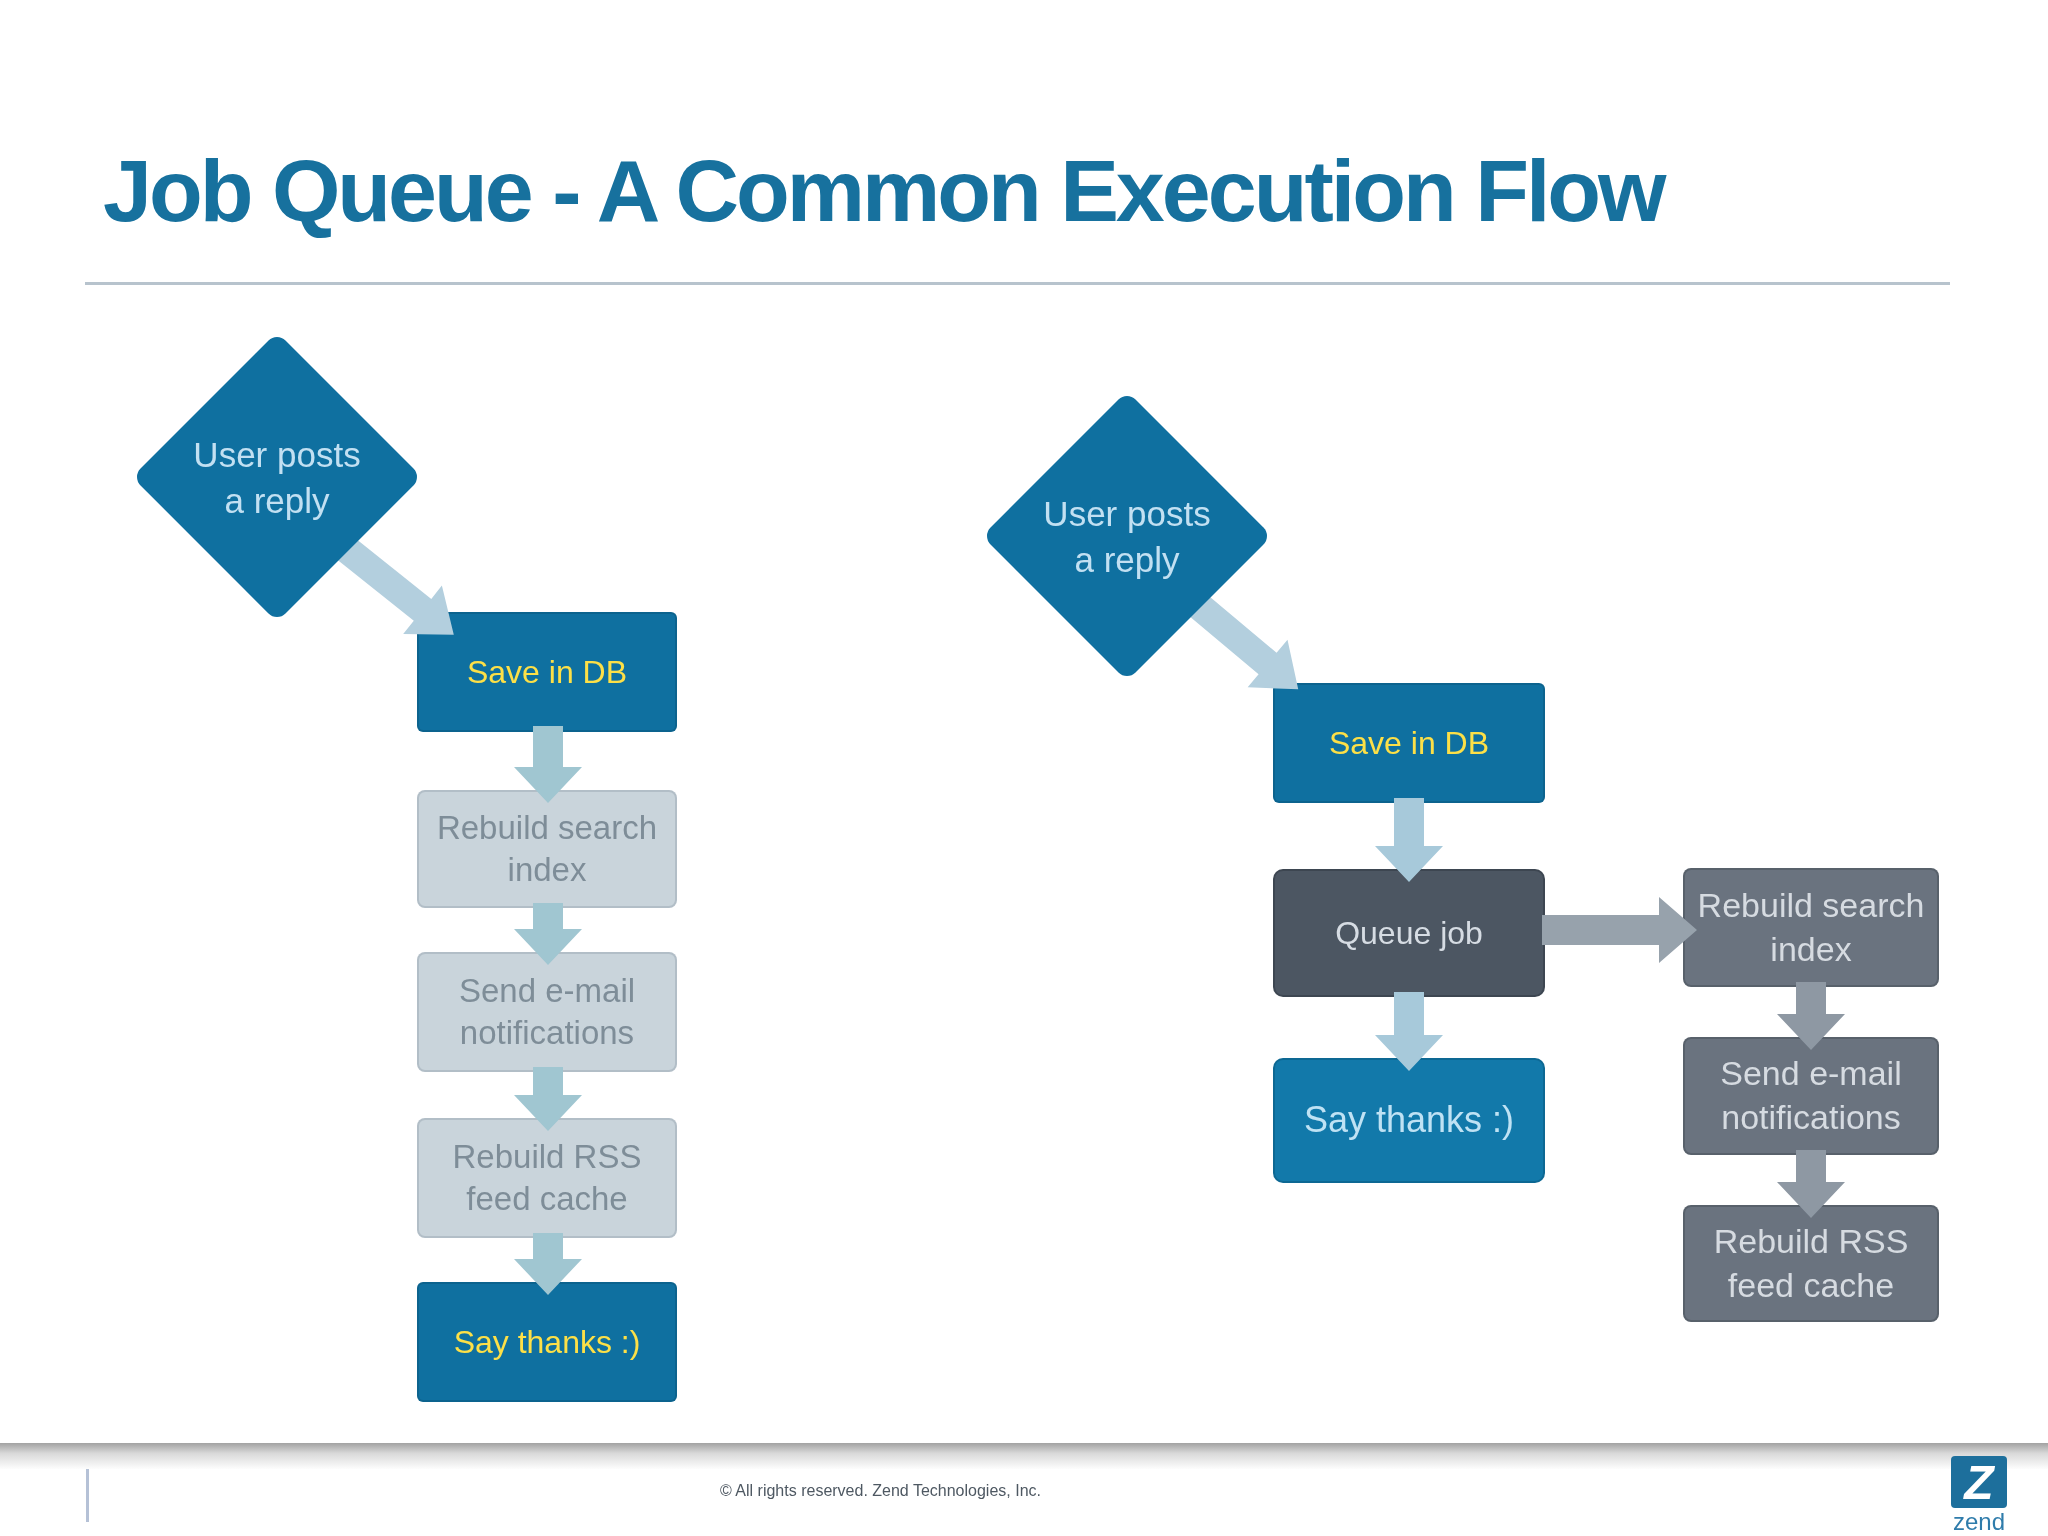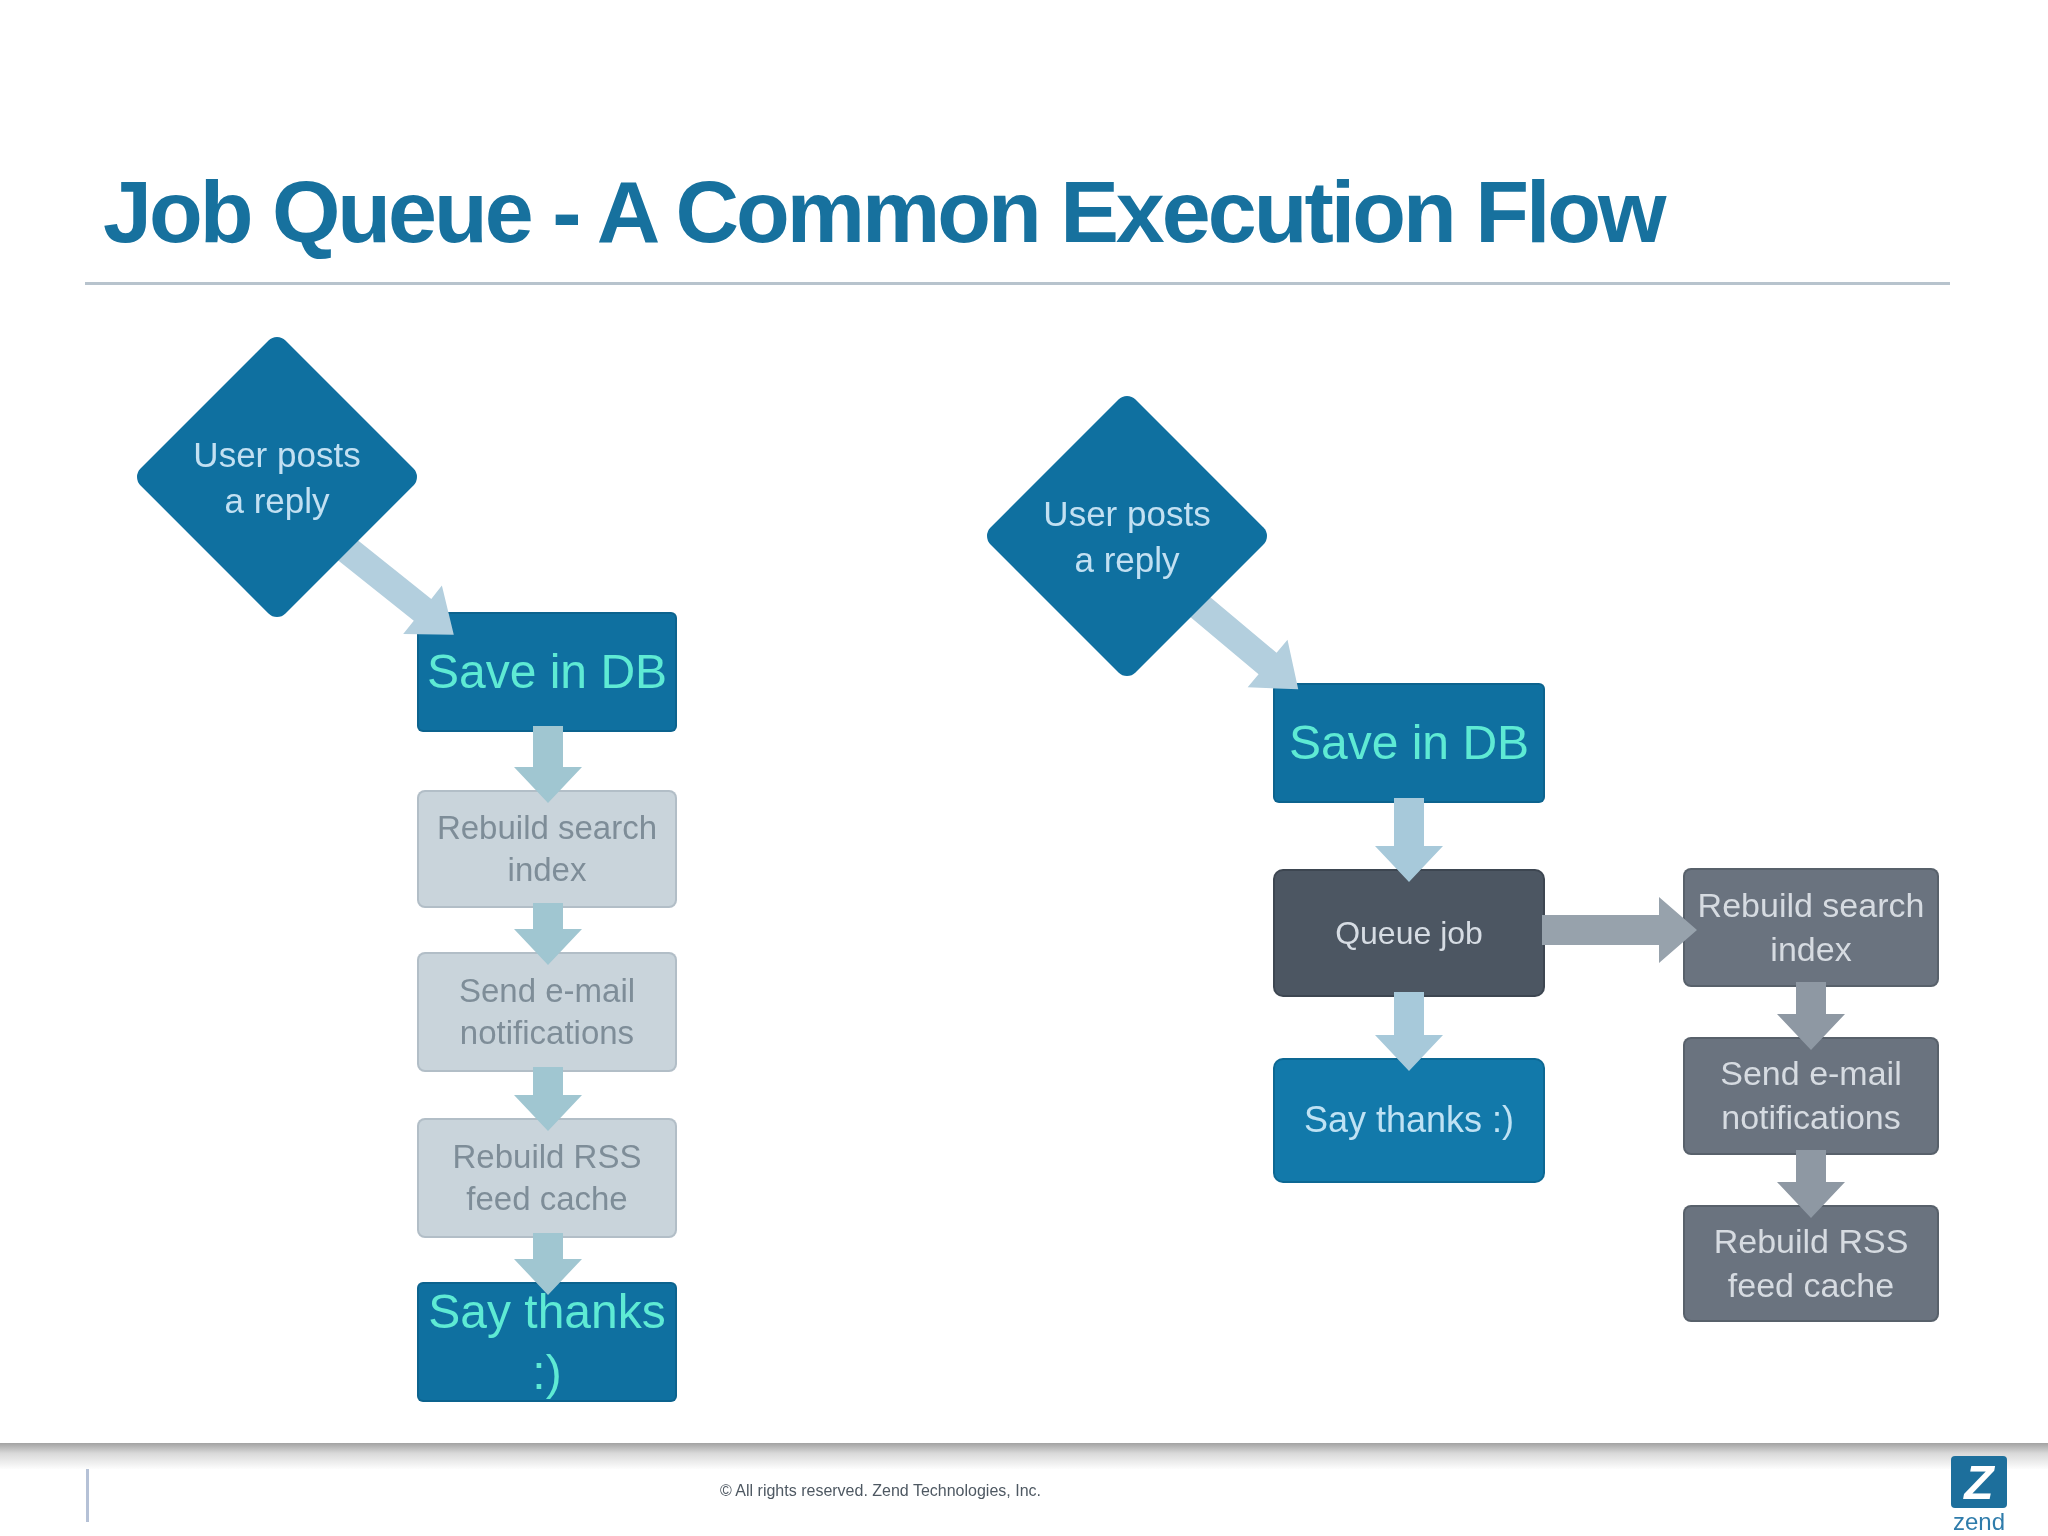--- a/index.html
+++ b/index.html
@@ -4,32 +4,31 @@
 <style>
   html,body{margin:0;padding:0;background:#ffffff;}
   .slide{
     position:relative;width:2048px;height:1536px;overflow:hidden;background:#ffffff;
     font-family:"Liberation Sans", sans-serif;
   }
   .title{
     position:absolute;left:103px;top:140px;width:1800px;
     font-size:88px;font-weight:700;letter-spacing:-3px;color:#17719e;
     white-space:nowrap;
-    margin-top:21px;
   }
   .title-underline{
     position:absolute;left:85px;top:282px;width:1865px;height:3px;background:#b7c3cd;
   }
   .node{
     position:absolute;display:flex;align-items:center;justify-content:center;
     box-sizing:border-box;text-align:center;
   }
   .lbl{white-space:pre-line;line-height:1.28;}
   .teal{background:#0f70a0;border:2px solid rgba(9,84,120,.45);border-radius:6px;}
-  .teal .lbl{color:#5eead4;font-size:48px;}
+  .teal .lbl{color:#fde047;font-size:32px;}
   .teal-bright{background:#1279aa;border:2px solid rgba(9,84,120,.45);border-radius:10px;}
   .teal-bright .lbl{color:#bfe2f4;font-size:36px;}
   .muted{background:#c9d4db;border:2px solid rgba(150,165,175,.45);border-radius:8px;}
   .muted .lbl{color:#7e8d98;font-size:33px;}
   .dark{background:#4c5662;border:2px solid rgba(40,48,58,.4);border-radius:10px;}
   .dark .lbl{color:#d6dce3;font-size:32px;}
   .gray{background:#6a737f;border:2px solid rgba(55,62,72,.35);border-radius:8px;}
   .gray .lbl{color:#d6dbe1;font-size:34px;}
   .arrows{position:absolute;left:0;top:0;z-index:5;pointer-events:none;}
   .diamond{

